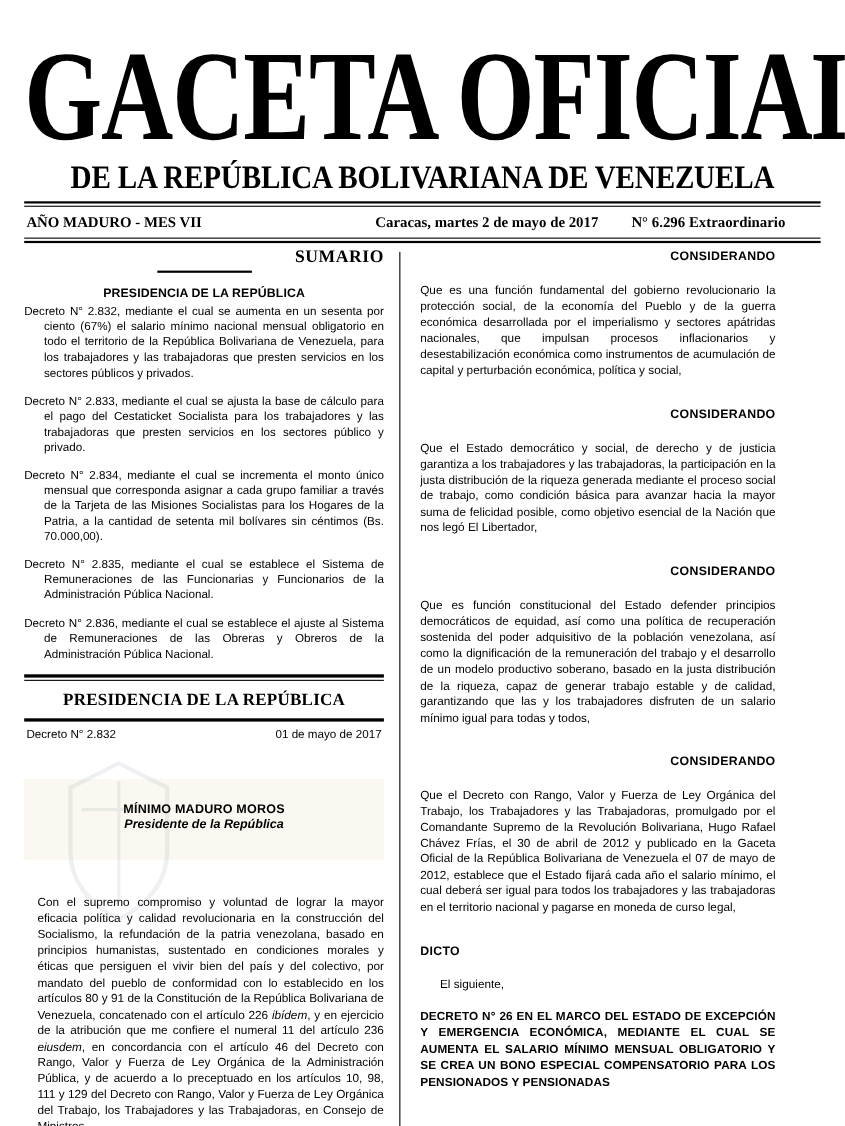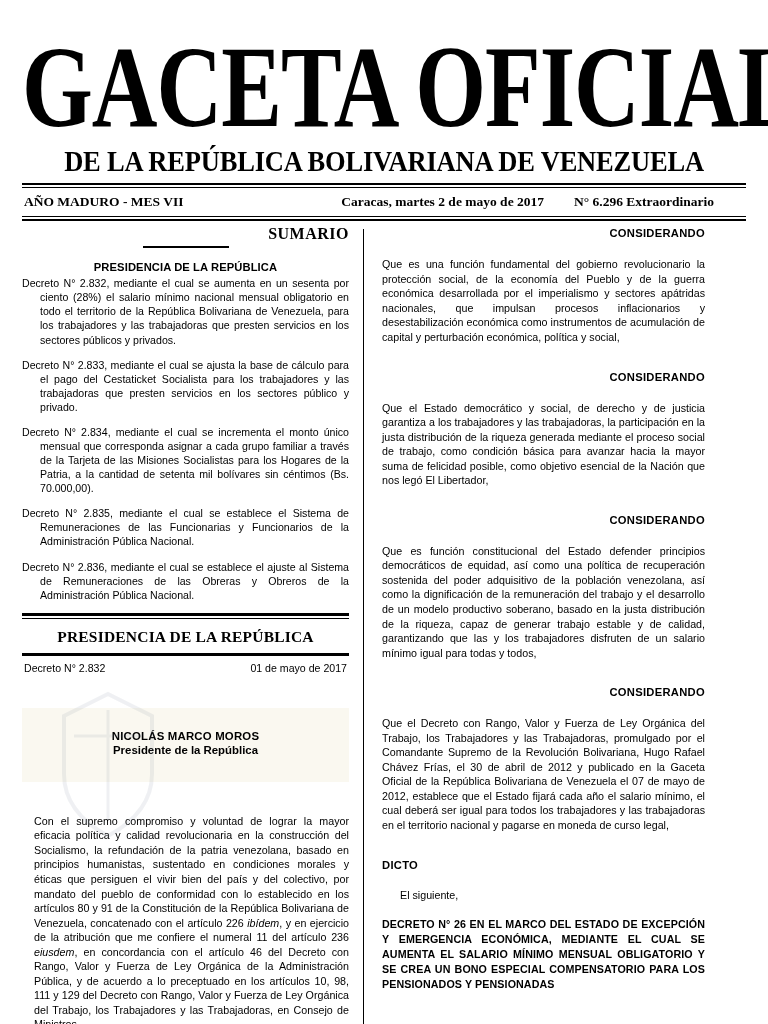--- a/index.html
+++ b/index.html
@@ -170,20 +170,21 @@
   .president-name {
     font-weight: 700;
     font-size: 11.4px;
     letter-spacing: 0.2px;
     margin: 0 0 2px 0;
   }
   .president-title {
     font-weight: 700;
     font-size: 11.4px;
     margin: 0;
+    font-style: italic;
   }
   .wm-shape {
     position: absolute;
     left: 26px;
     top: -18px;
     width: 120px;
     height: 150px;
     opacity: 0.10;
     pointer-events: none;
   }
@@ -258,21 +259,21 @@
 
   <div class="columns">
 
     <div class="col col-left">
 
       <div class="sumario-head">SUMARIO</div>
       <div class="sumario-underline"></div>
 
       <div class="section-label">PRESIDENCIA DE LA REPÚBLICA</div>
 
-      <div class="decreto-item">Decreto N° 2.832, mediante el cual se aumenta en un sesenta por ciento (28%) el salario mínimo nacional mensual obligatorio en todo el territorio de la República Bolivariana de Venezuela, para los trabajadores y las trabajadoras que presten servicios en los sectores públicos y privados.</div>
+      <div class="decreto-item">Decreto N° 2.832, mediante el cual se aumenta en un sesenta por ciento (67%) el salario mínimo nacional mensual obligatorio en todo el territorio de la República Bolivariana de Venezuela, para los trabajadores y las trabajadoras que presten servicios en los sectores públicos y privados.</div>
       <div class="decreto-item">Decreto N° 2.833, mediante el cual se ajusta la base de cálculo para el pago del Cestaticket Socialista para los trabajadores y las trabajadoras que presten servicios en los sectores público y privado.</div>
       <div class="decreto-item">Decreto N° 2.834, mediante el cual se incrementa el monto único mensual que corresponda asignar a cada grupo familiar a través de la Tarjeta de las Misiones Socialistas para los Hogares de la Patria, a la cantidad de setenta mil bolívares sin céntimos (Bs. 70.000,00).</div>
       <div class="decreto-item">Decreto N° 2.835, mediante el cual se establece el Sistema de Remuneraciones de las Funcionarias y Funcionarios de la Administración Pública Nacional.</div>
       <div class="decreto-item">Decreto N° 2.836, mediante el cual se establece el ajuste al Sistema de Remuneraciones de las Obreras y Obreros de la Administración Pública Nacional.</div>
 
       <div class="rule-thick-pair"></div>
 
       <div class="presidencia-head">PRESIDENCIA DE LA REPÚBLICA</div>
 
       <div class="rule-thick"></div>
@@ -280,21 +281,21 @@
       <div class="decreto-meta">
         <span>Decreto N° 2.832</span>
         <span>01 de mayo de 2017</span>
       </div>
 
       <div class="watermark-band">
         <svg class="wm-shape" viewBox="0 0 120 150">
           <path d="M60 4 L104 26 L104 84 Q104 122 60 146 Q16 122 16 84 L16 26 Z" fill="none" stroke="#6b7a8f" stroke-width="4"></path>
           <path d="M60 20 L60 130 M26 46 L94 46" fill="none" stroke="#6b7a8f" stroke-width="3"></path>
         </svg>
-        <div class="president-name">NICOLÁS MARCO MOROS</div>
+        <div class="president-name">MÍNIMO MADURO MOROS</div>
         <div class="president-title">Presidente de la República</div>
       </div>
 
       <p class="body-par"><span>Con el supremo compromiso y voluntad de lograr la mayor eficacia política y calidad revolucionaria en la construcción del Socialismo, la refundación de la patria venezolana, basado en principios humanistas, sustentado en condiciones morales y éticas que persiguen el vivir bien del país y del colectivo, por mandato del pueblo de conformidad con lo establecido  en los artículos 80 y 91 de la Constitución de la República Bolivariana de Venezuela, concatenado con el artículo 226 </span><em>ibídem</em><span>, y en ejercicio de la atribución que me confiere el numeral 11 del artículo 236 </span><em>eiusdem</em><span>, en concordancia con el artículo 46 del Decreto con Rango, Valor y Fuerza de Ley Orgánica de la Administración Pública, y de acuerdo a lo preceptuado en los artículos 10, 98, 111 y 129 del Decreto con Rango, Valor y Fuerza de Ley Orgánica del Trabajo, los Trabajadores y las Trabajadoras, en Consejo de Ministros,</span></p>
 
     </div>
 
     <div class="col-divider"></div>
 
     <div class="col col-right">

